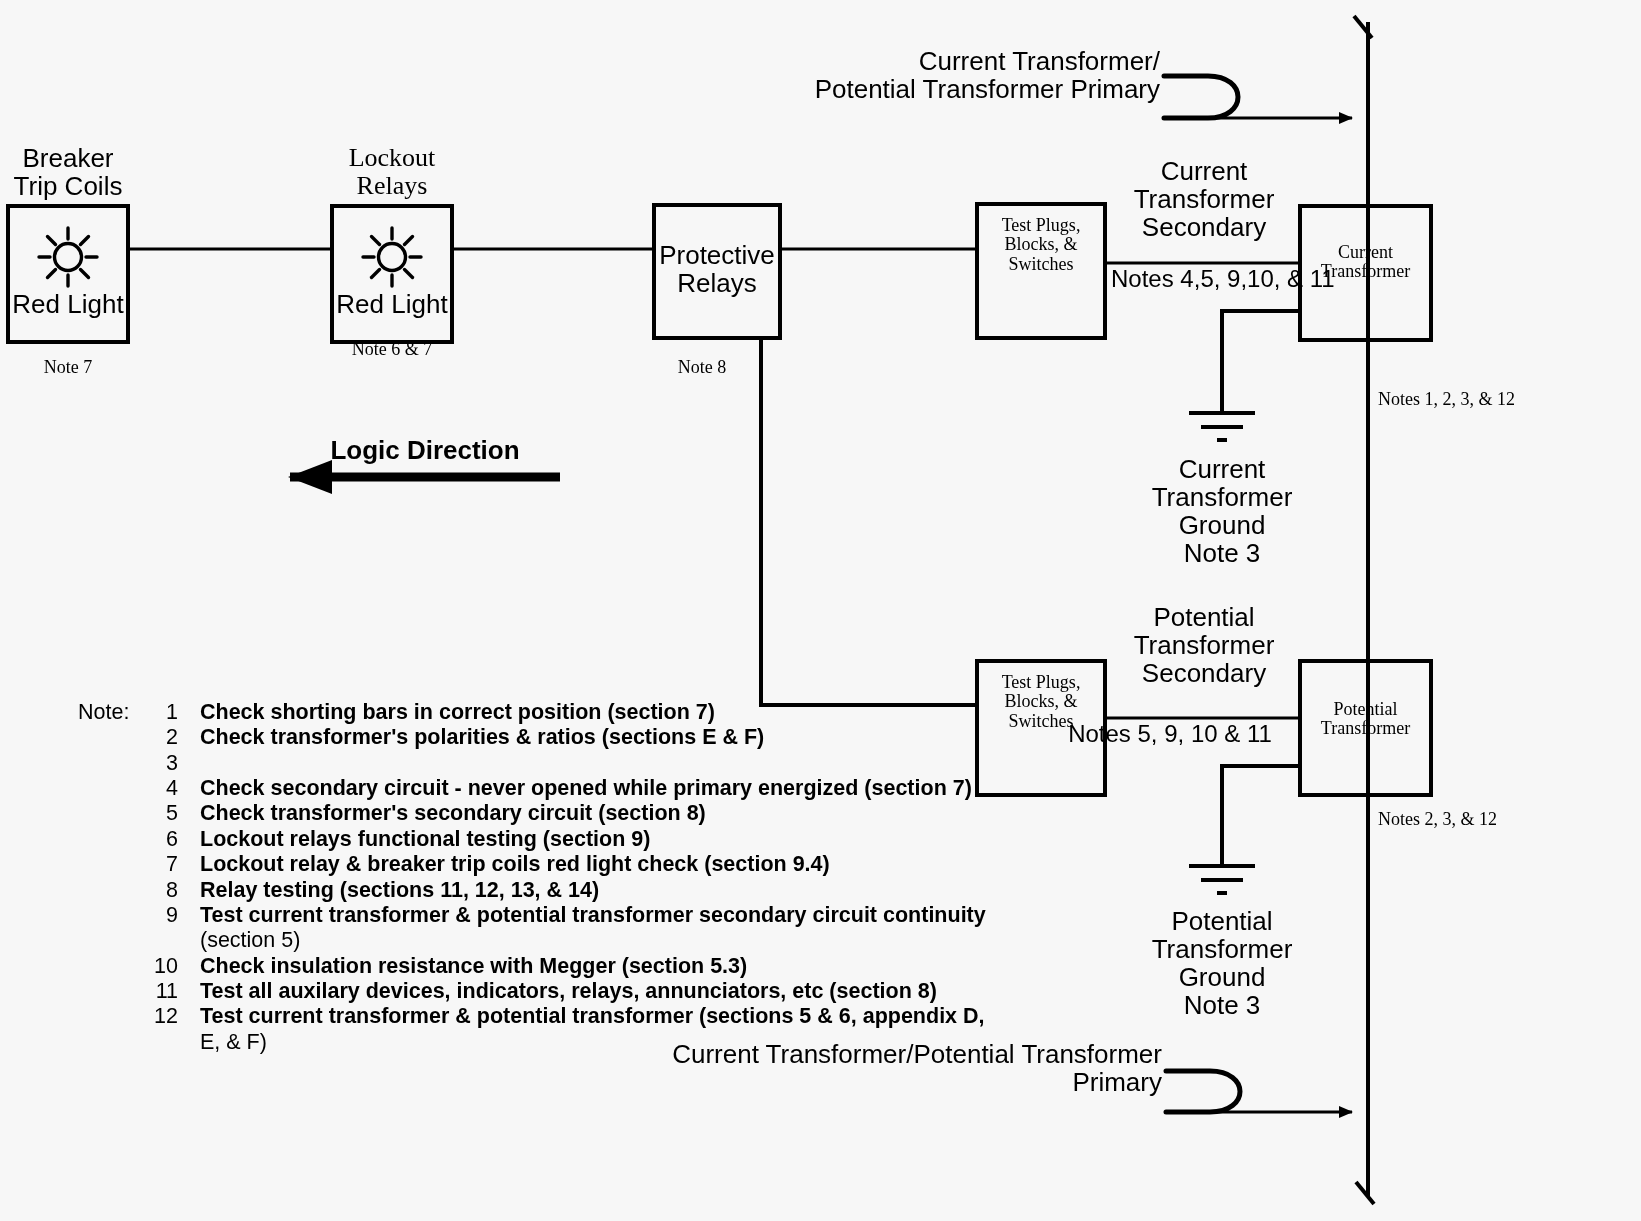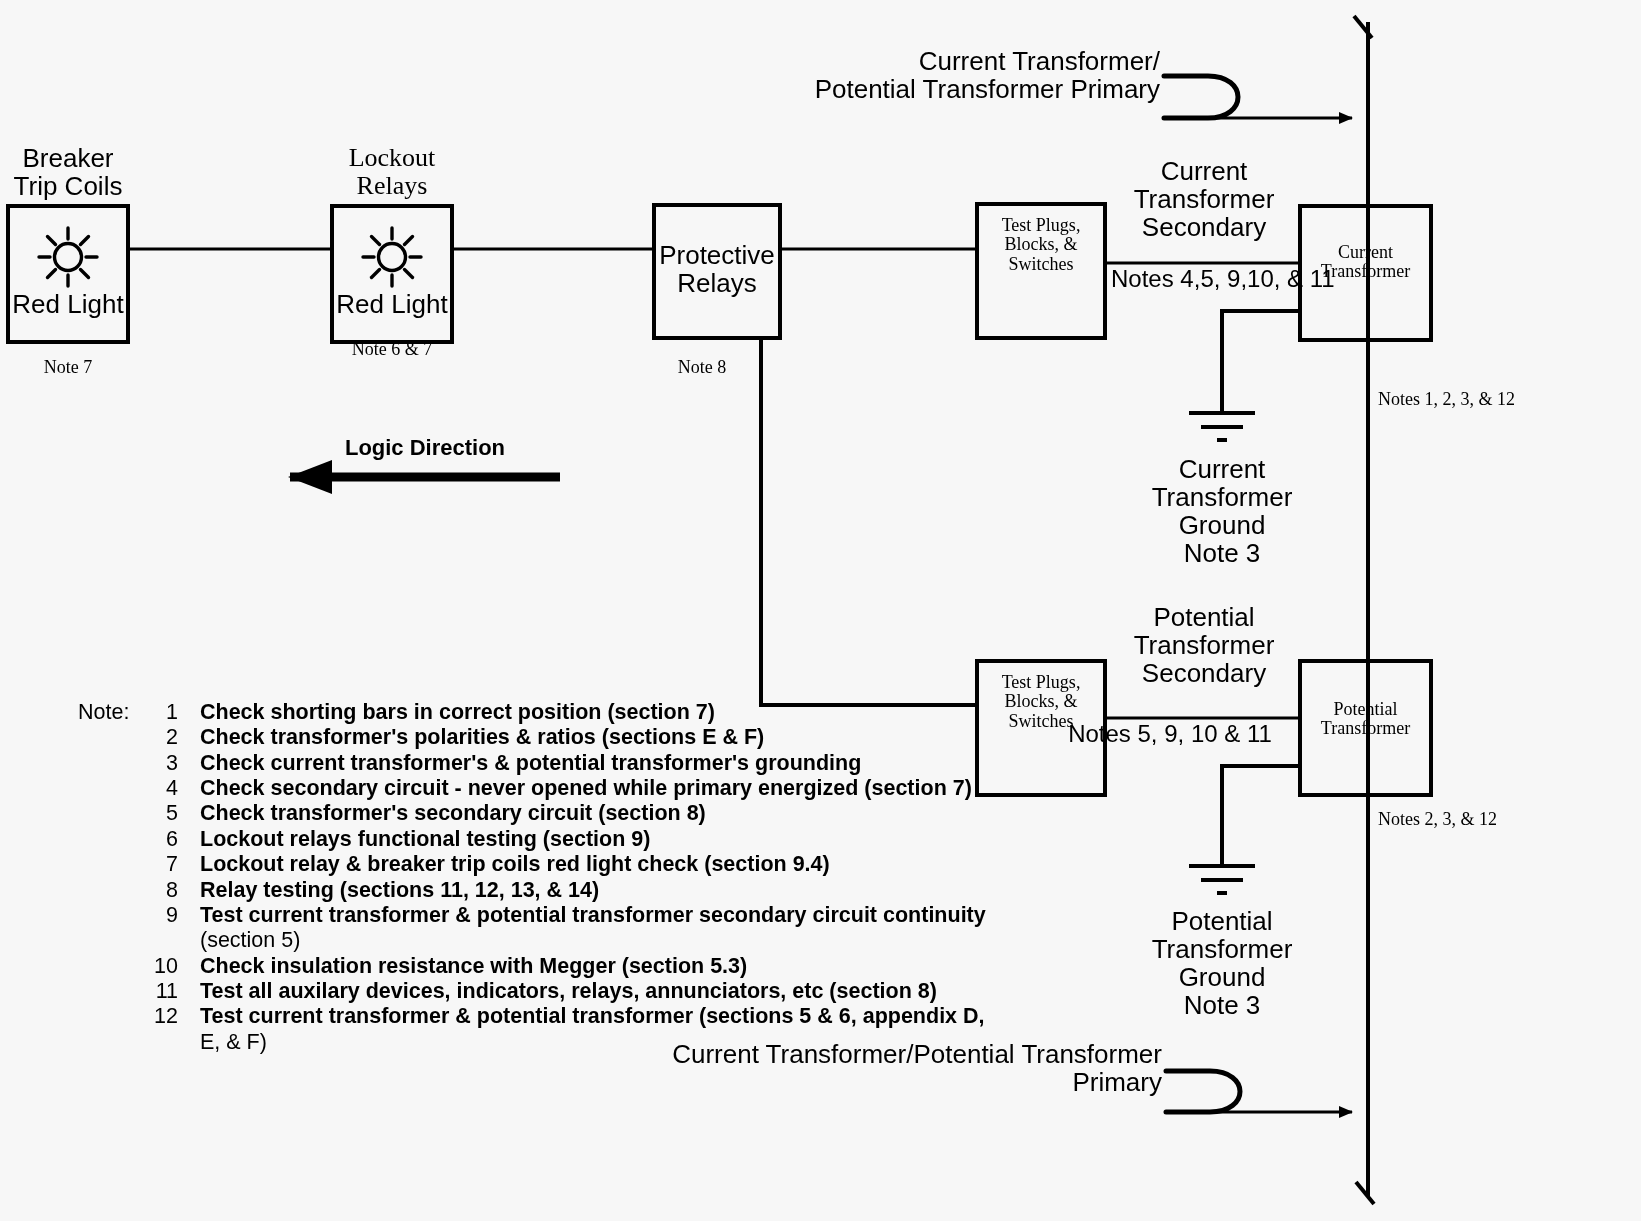--- a/index.html
+++ b/index.html
@@ -158,38 +158,37 @@
 
   <div class="lbl c f26" style="left:1118px;top:455px;width:208px;">Current
 Transformer
 Ground
 Note 3</div>
   <div class="lbl c f26" style="left:1118px;top:907px;width:208px;">Potential
 Transformer
 Ground
 Note 3</div>
 
-  <div class="lbl c f31 bold" style="left:290px;top:436px;width:270px;font-size:22px;">Logic Direction</div>
+  <div class="lbl c f31 bold" style="left:290px;top:436px;width:270px;font-size:26px;">Logic Direction</div>
 
   <div class="notes-block">
     <div id="notes-rows">
         <div class="note-row">
           <span class="note-lead">Note:</span>
           <span class="note-num">1</span>
           <span class="note-txt">Check shorting bars in correct position (section 7)</span>
         </div>
         <div class="note-row">
           <span class="note-lead"></span>
           <span class="note-num">2</span>
           <span class="note-txt">Check transformer's polarities &amp; ratios  (sections E &amp; F)</span>
         </div>
         <div class="note-row">
           <span class="note-lead"></span>
           <span class="note-num">3</span>
-          <span class="note-txt">Check current transformer's &amp; potential transformer's grounding</span>
         </div>
         <div class="note-row">
           <span class="note-lead"></span>
           <span class="note-num">4</span>
           <span class="note-txt">Check secondary circuit - never opened while primary energized (section 7)</span>
         </div>
         <div class="note-row">
           <span class="note-lead"></span>
           <span class="note-num">5</span>
           <span class="note-txt">Check transformer's secondary circuit (section 8)</span>

